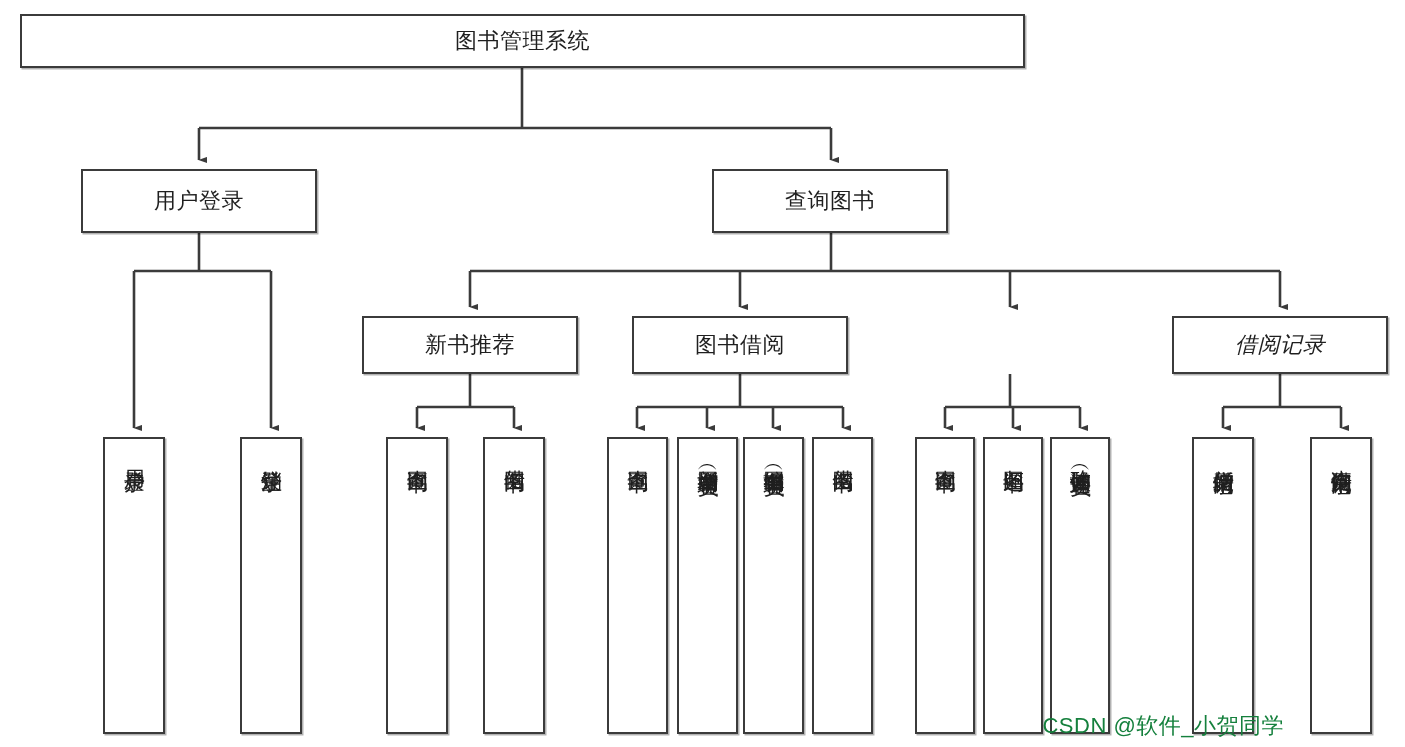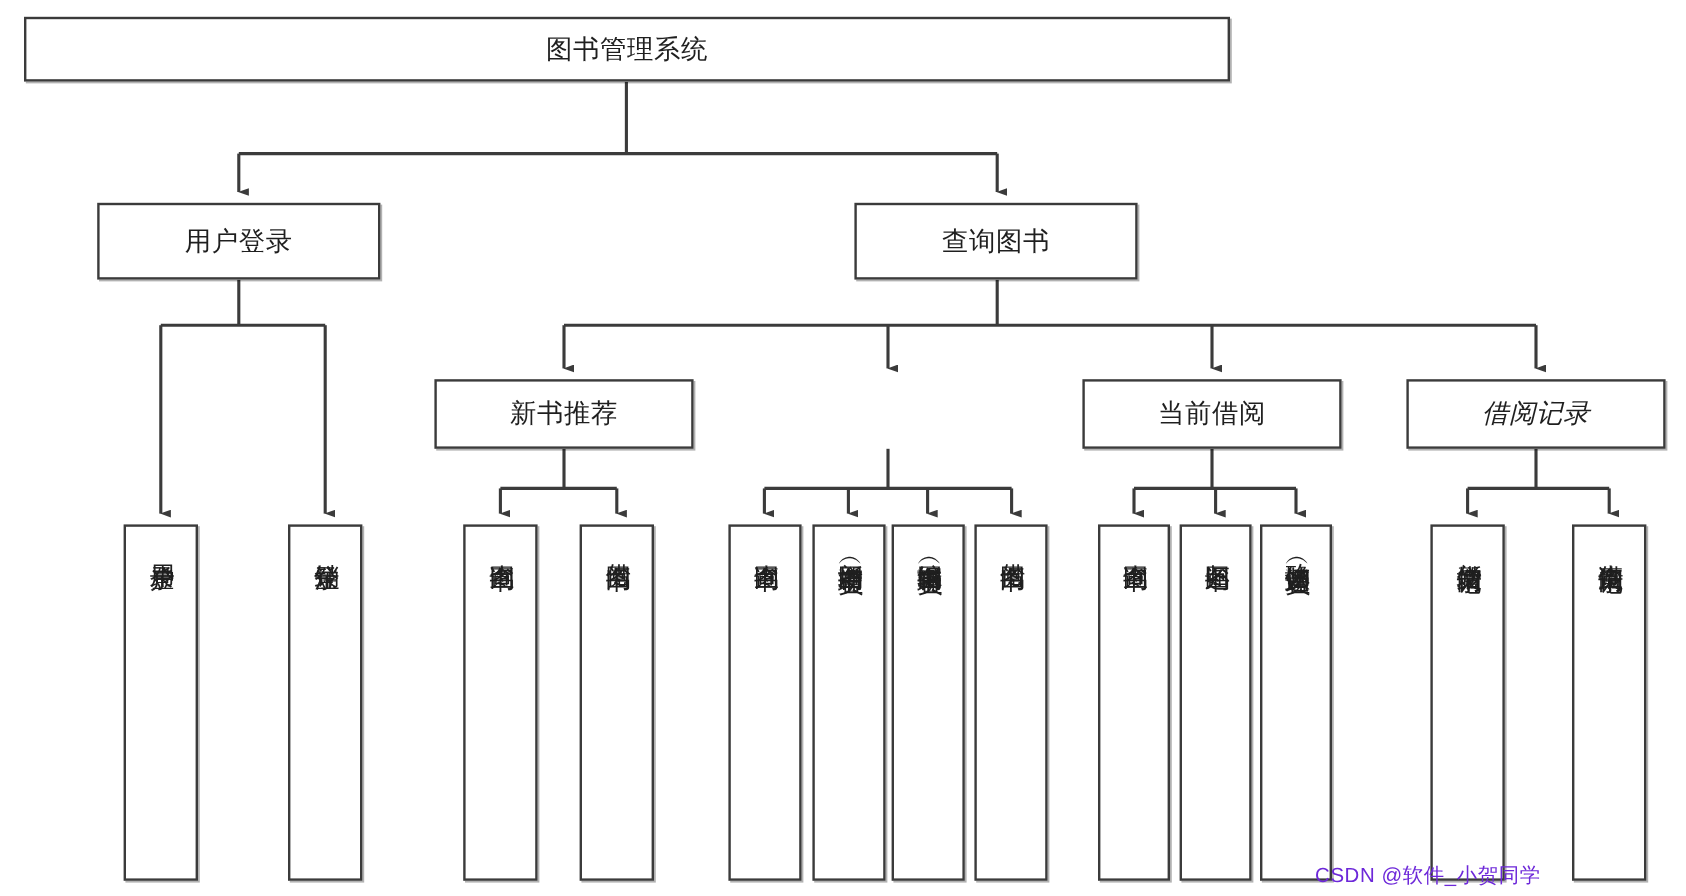--- a/index.html
+++ b/index.html
@@ -55,22 +55,22 @@
     text-orientation: upright;
     font-size: 21px;
     line-height: 1.18;
     letter-spacing: 1px;
     white-space: nowrap;
   }
   #watermark {
     position: absolute;
     right: 8px;
     bottom: 6px;
-    font-size: 17px;
-    color: #6d28d9;
+    font-size: 22px;
+    color: #15803d;
     white-space: nowrap;
     letter-spacing: 0.5px;
   }
 </style>
 </head>
 <body>
 
 <div id="diagram-root">
 
   <svg id="edges" viewBox="0 0 1405 747" xmlns="http://www.w3.org/2000/svg">
@@ -131,22 +131,22 @@
   <div class="node horiz" style="left: 81px; top: 169px; width: 236px; height: 64px;">
     <span class="label">用户登录</span>
   </div>
   <div class="node horiz" style="left: 712px; top: 169px; width: 236px; height: 64px;">
     <span class="label">查询图书</span>
   </div>
 
   <div class="node horiz" style="left: 362px; top: 316px; width: 216px; height: 58px; justify-content: center;">
     <span class="label">新书推荐</span>
   </div>
-  <div class="node horiz" style="left: 902px; top: 316px; width: 216px; height: 58px;">
-    <span class="label">当前借阅</span>
+  <div class="node horiz" style="left: 632px; top: 316px; width: 216px; height: 58px;">
+    <span class="label">图书借阅</span>
   </div>
   <div class="node horiz" style="left: 1172px; top: 316px; width: 216px; height: 58px; font-style: italic;">
     <span class="label">借阅记录</span>
   </div>
 
   <div class="node vert" style="left: 103px; top: 437px; width: 62px; height: 297px;">
     <span class="label">用户登录</span>
   </div>
   <div class="node vert" style="left: 240px; top: 437px; width: 62px; height: 297px;">
     <span class="label">注销登录</span>

